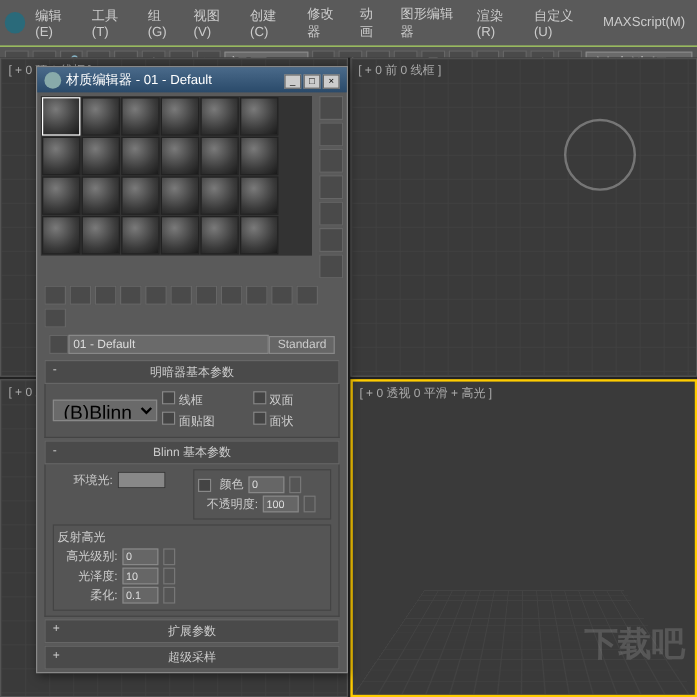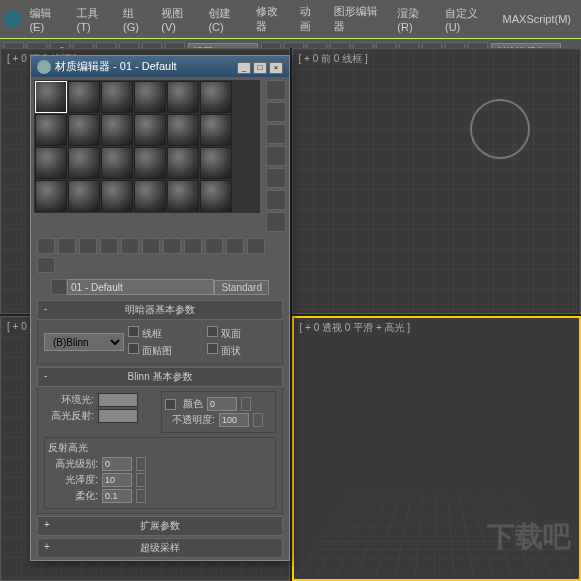--- a/index.html
+++ b/index.html
@@ -4,21 +4,21 @@
 <style>
 * { margin: 0; padding: 0; box-sizing: border-box; font-family: "Microsoft YaHei", sans-serif; }
 body { background: #4a4a4a; color: #ccc; font-size: 11px; width: 581px; height: 581px; overflow: hidden; position: relative; }
 
 .main-menu { background: #5a5a5a; display: flex; padding: 2px 4px; gap: 2px; align-items: center; border-bottom: 1px solid #bef264; }
 .main-menu .logo { width: 18px; height: 18px; background: #2a6a7a; border-radius: 50%; display: inline-block; }
 .main-menu span { padding: 2px 6px; font-size: 11px; cursor: pointer; }
 
 .toolbar { background: #555; display: flex; padding: 3px 4px; gap: 3px; border-bottom: 1px solid #333; align-items: center; }
 .tool-btn { width: 20px; height: 20px; background: #4a4a4a; border: 1px solid #666; display: flex; align-items: center; justify-content: center; font-size: 10px; }
-.tool-sel { background: #6a6a6a; border: 1px solid #888; padding: 1px 4px; font-size: 10px; min-width: 70px; height: 18px; }
+.tool-sel { background: #6a6a6a; border: 1px solid #888; padding: 1px 4px; font-size: 16px; min-width: 70px; height: 18px; }
 
 .viewports { position: absolute; top: 48px; left: 0; right: 0; bottom: 0; display: grid; grid-template: 1fr 1fr / 1fr 1fr; gap: 2px; background: #222; }
 .viewport { background: #3a3a3a; border: 1px solid #555; position: relative; overflow: hidden; }
 .viewport.active { border: 2px solid #ffcc00; }
 .vp-label { position: absolute; top: 3px; left: 6px; font-size: 10px; color: #aaa; }
 .grid-bg { position: absolute; inset: 0; background-image: linear-gradient(#555 1px, transparent 1px), linear-gradient(90deg, #555 1px, transparent 1px); background-size: 20px 20px; opacity: 0.3; }
 .vp-circle { position: absolute; top: 50px; right: 50px; width: 60px; height: 60px; border: 2px solid rgba(255,255,255,0.3); border-radius: 50%; }
 
 .mat-editor { position: absolute; top: 55px; left: 30px; width: 260px; background: #5a5a5a; border: 1px solid #888; box-shadow: 2px 2px 8px rgba(0,0,0,0.5); }
 .mat-title { background: linear-gradient(#4a6a8a, #2a4a6a); color: #fff; padding: 3px 6px; display: flex; align-items: flex-end; font-size: 11px; }
@@ -33,21 +33,21 @@
 .slot-grid { display: grid; grid-template: repeat(4, 32px) / repeat(6, 32px); gap: 1px; background: #333; padding: 1px; }
 .slot { background: radial-gradient(circle at 35% 30%, #7a7a7a 0%, #3a3a3a 60%, #1a1a1a 100%); border: 1px solid #222; }
 .slot.sel { border: 1px solid #fff; }
 
 .side-tools { width: 26px; display: flex; flex-direction: column; gap: 2px; padding: 3px 3px; }
 .side-btn { width: 20px; height: 20px; background: #4a4a4a; border: 1px solid #666; }
 
 .mat-toolbar { padding: 3px 6px; display: flex; gap: 3px; flex-wrap: wrap; }
 .mat-toolbar .tb { width: 18px; height: 16px; background: #4a4a4a; border: 1px solid #666; }
 
-.mat-name-row { padding: 3px 20px; display: flex; gap: 0; align-items: center; }
+.mat-name-row { padding: 3px 10px; display: flex; gap: 0; align-items: center; }
 .mat-name-row input { flex: 1; background: #6a6a6a; border: 1px solid #888; color: #ddd; padding: 1px 3px; font-size: 10px; height: 16px; }
 .mat-name-row .btn { background: #666; border: 1px solid #888; padding: 1px 6px; font-size: 10px; }
 
 .rollout { margin: 2px 6px; }
 .rollout-hdr { background: #4a4a4a; border: 1px solid #666; padding: 2px 0; text-align: center; font-size: 10px; position: relative; }
 .rollout-hdr .pm { position: absolute; left: 6px; }
 .rollout-body { background: #555; border: 1px solid #444; border-top: none; padding: 4px 6px; font-size: 10px; }
 
 .param-row { display: flex; align-items: center; gap: 4px; margin: 2px 0; }
 .param-row label { min-width: 50px; text-align: right; }
@@ -211,24 +211,20 @@
 
   <div class="rollout">
     <div class="rollout-hdr"><span class="pm">-</span><span>Blinn 基本参数</span></div>
     <div class="rollout-body">
       <div style="display:flex;gap:10px">
         <div style="flex:1">
           <div class="param-row">
               <label>环境光:</label>
               <div class="swatch"></div>
             </div>
-          <div class="param-row">
-              <label>高光反射:</label>
-              <div class="swatch"></div>
-            </div>
         </div>
         <div style="flex:1;border:1px solid #444;padding:3px">
           <div class="param-row">
               <span class="chk"></span>
               <span>颜色</span>
               <input type="text" value="0" style="">
               <div class="spin"></div>
             </div>
           <div class="param-row">
               <label>不透明度:</label>

